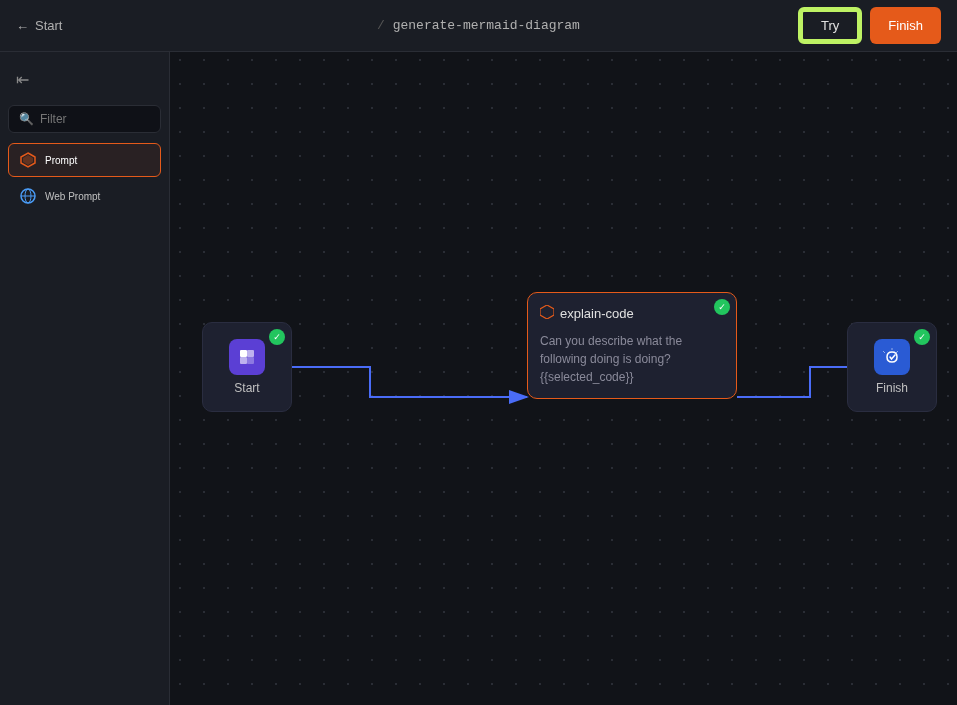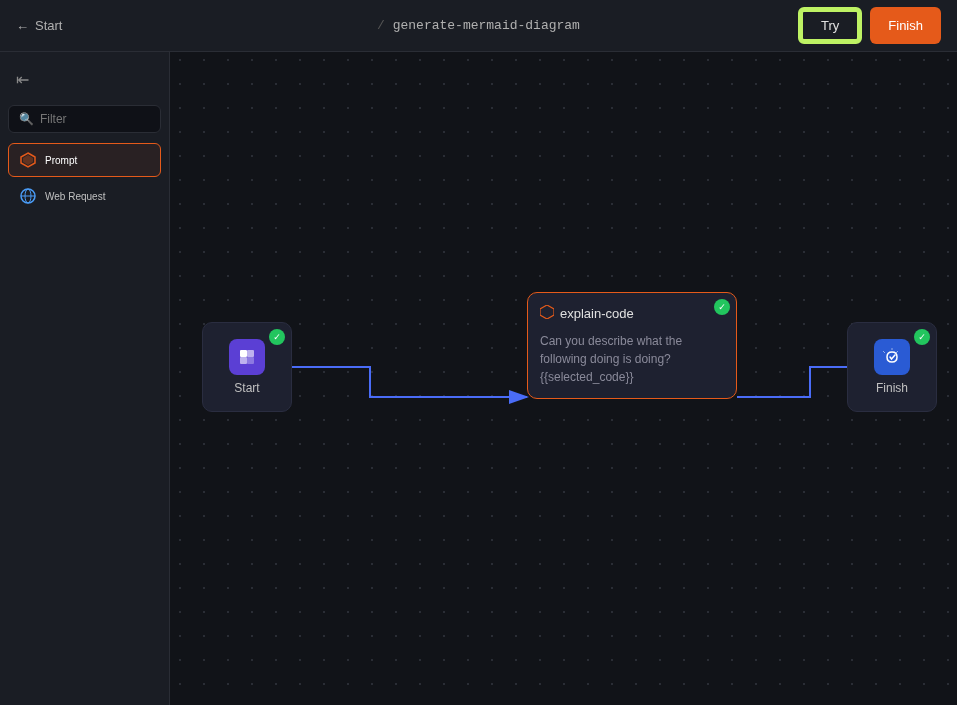--- a/index.html
+++ b/index.html
@@ -352,21 +352,21 @@
       </div>
 
       <div class="sidebar-item">
         <span class="icon-prompt">
           <svg width="16" height="16" viewBox="0 0 16 16">
             <circle cx="8" cy="8" r="7" fill="none" stroke="#4a9cf7" stroke-width="1.5"></circle>
             <ellipse cx="8" cy="8" rx="3" ry="7" fill="none" stroke="#4a9cf7" stroke-width="1"></ellipse>
             <line x1="1" y1="8" x2="15" y2="8" stroke="#4a9cf7" stroke-width="1"></line>
           </svg>
         </span>
-        <span>Web Request</span>
+        <span>Web Prompt</span>
       </div>
     </div>
   </div>
 
   <div class="canvas">
     <div class="flow-container">
 
       <svg class="connector-svg">
         <defs>
           <marker id="arrowhead" markerWidth="10" markerHeight="7" refX="9" refY="3.5" orient="auto">

